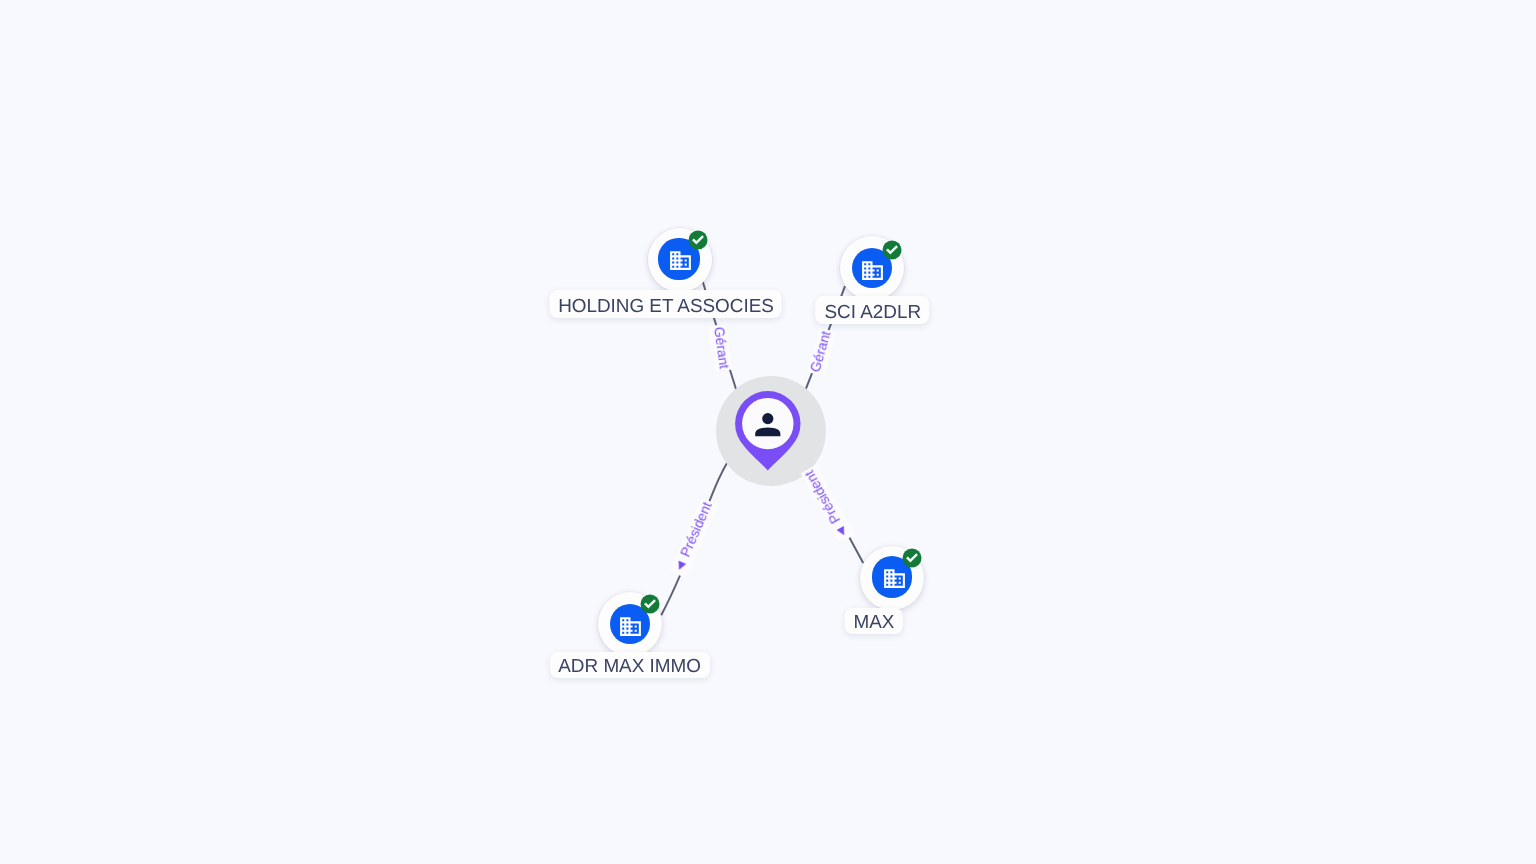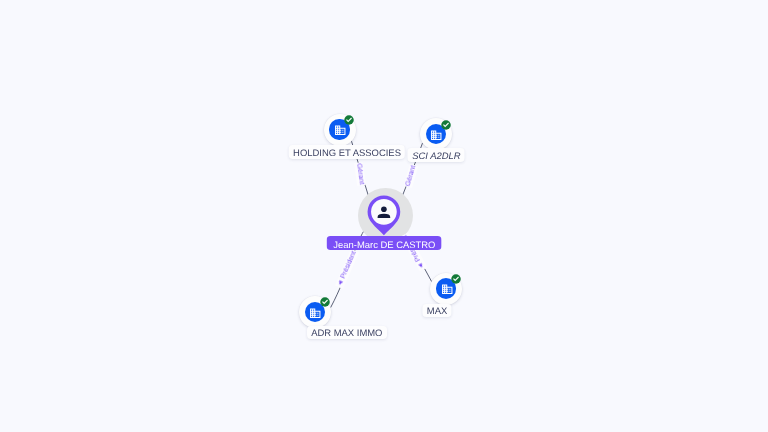--- a/index.html
+++ b/index.html
@@ -44,34 +44,34 @@
     <div class="org-disc"></div>
     <div class="org-inner"></div>
     <svg class="org-icon" viewBox="0 0 24 24">
         <path fill="#fff" d="M12 7V3H2v18h20V7H12zM6 19H4v-2h2v2zm0-4H4v-2h2v2zm0-4H4V9h2v2zm0-4H4V5h2v2zm4 12H8v-2h2v2zm0-4H8v-2h2v2zm0-4H8V9h2v2zm0-4H8V5h2v2zm10 12h-8v-2h2v-2h-2v-2h2v-2h-2V9h8v10zm-2-8h-2v2h2v-2zm0 4h-2v2h2v-2z"></path>
       </svg>
     <svg class="verified" viewBox="0 0 24 24">
         <circle cx="12" cy="12" r="11.4" fill="#137a38"></circle>
         <path d="M10.05 17.35 4.85 12.15 6.9 10.1 10.05 13.25 17.1 6.2 19.15 8.25z" fill="#f2fbf4"></path>
       </svg>
   </div>
-  <div class="node-label" style="left:347px;top:145.2px;text-align:center;"><span>HOLDING ET ASSOCIES</span></div>
+  <div class="node-label" style="left:333px;top:145.2px;text-align:center;"><span>HOLDING ET ASSOCIES</span></div>
 
   <div class="org-node" style="left:420.1px;top:118.3px;">
     <div class="org-disc"></div>
     <div class="org-inner"></div>
     <svg class="org-icon" viewBox="0 0 24 24">
         <path fill="#fff" d="M12 7V3H2v18h20V7H12zM6 19H4v-2h2v2zm0-4H4v-2h2v2zm0-4H4V9h2v2zm0-4H4V5h2v2zm4 12H8v-2h2v2zm0-4H8v-2h2v2zm0-4H8V9h2v2zm0-4H8V5h2v2zm10 12h-8v-2h2v-2h-2v-2h2v-2h-2V9h8v10zm-2-8h-2v2h2v-2zm0 4h-2v2h2v-2z"></path>
       </svg>
     <svg class="verified" viewBox="0 0 24 24">
         <circle cx="12" cy="12" r="11.4" fill="#137a38"></circle>
         <path d="M10.05 17.35 4.85 12.15 6.9 10.1 10.05 13.25 17.1 6.2 19.15 8.25z" fill="#f2fbf4"></path>
       </svg>
   </div>
-  <div class="node-label" style="left:436.4px;top:148px;font-style:italic;"><span>SCI A2DLR</span></div>
+  <div class="node-label" style="left:436.4px;top:148px;"><span>SCI A2DLR</span></div>
 
   <div class="org-node" style="left:430.3px;top:272.5px;">
     <div class="org-disc"></div>
     <div class="org-inner"></div>
     <svg class="org-icon" viewBox="0 0 24 24">
         <path fill="#fff" d="M12 7V3H2v18h20V7H12zM6 19H4v-2h2v2zm0-4H4v-2h2v2zm0-4H4V9h2v2zm0-4H4V5h2v2zm4 12H8v-2h2v2zm0-4H8v-2h2v2zm0-4H8V9h2v2zm0-4H8V5h2v2zm10 12h-8v-2h2v-2h-2v-2h2v-2h-2V9h8v10zm-2-8h-2v2h2v-2zm0 4h-2v2h2v-2z"></path>
       </svg>
     <svg class="verified" viewBox="0 0 24 24">
         <circle cx="12" cy="12" r="11.4" fill="#137a38"></circle>
         <path d="M10.05 17.35 4.85 12.15 6.9 10.1 10.05 13.25 17.1 6.2 19.15 8.25z" fill="#f2fbf4"></path>
@@ -83,32 +83,31 @@
     <div class="org-disc"></div>
     <div class="org-inner"></div>
     <svg class="org-icon" viewBox="0 0 24 24">
         <path fill="#fff" d="M12 7V3H2v18h20V7H12zM6 19H4v-2h2v2zm0-4H4v-2h2v2zm0-4H4V9h2v2zm0-4H4V5h2v2zm4 12H8v-2h2v2zm0-4H8v-2h2v2zm0-4H8V9h2v2zm0-4H8V5h2v2zm10 12h-8v-2h2v-2h-2v-2h2v-2h-2V9h8v10zm-2-8h-2v2h2v-2zm0 4h-2v2h2v-2z"></path>
       </svg>
     <svg class="verified" viewBox="0 0 24 24">
         <circle cx="12" cy="12" r="11.4" fill="#137a38"></circle>
         <path d="M10.05 17.35 4.85 12.15 6.9 10.1 10.05 13.25 17.1 6.2 19.15 8.25z" fill="#f2fbf4"></path>
       </svg>
   </div>
-  <div class="node-label" style="left:314.8px;top:325.5px;margin-left:32px;"><span>ADR MAX IMMO</span></div>
+  <div class="node-label" style="left:314.8px;top:325.5px;"><span>ADR MAX IMMO</span></div>
 
   <div class="person-node" style="left:365px;top:193px;">
     <svg width="38" height="45" viewBox="0 0 38 45">
       <path d="M7.2 30.25 A16.35 16.35 0 1 1 30.6 30.25 C27.9 34.0 22.3 38.4 18.9 42.2 C15.5 38.4 9.9 34.0 7.2 30.25 Z" fill="#7a4ef6"></path>
       <circle cx="18.9" cy="18.8" r="12.85" fill="#fbfbfd"></circle>
       <g>
         <circle cx="18.9" cy="16.3" r="2.8" fill="#141c3c"></circle>
         <path d="M12.6 24 q0-3.3 6.3-3.3 t6.3 3.3 v1.1 h-12.6 z" fill="#141c3c"></path>
       </g>
     </svg>
   </div>
-  <div class="main-label" style="left:384.4px;top:236.1px;"><span>Jean-Marc DE CASTRO</span></div>
 
   <div class="edge-label" style="left:360.3px;top:174px;transform:translate(-50%,-50%) rotate(82.3deg);"><span>Gérant</span></div>
   <div class="edge-label" style="left:410.6px;top:176px;transform:translate(-50%,-50%) rotate(-73.8deg);"><span>Gérant</span></div>
   <div class="edge-label" style="left:347.4px;top:268.5px;transform:translate(-50%,-50%) rotate(-66.3deg);"><span>◄</span> <span>Président</span></div>
   <div class="edge-label" style="left:414.4px;top:252px;transform:translate(-50%,-50%) rotate(-119deg);"><span>◄</span> <span>Président</span></div>
 
 </div>
 
 </body></html>

